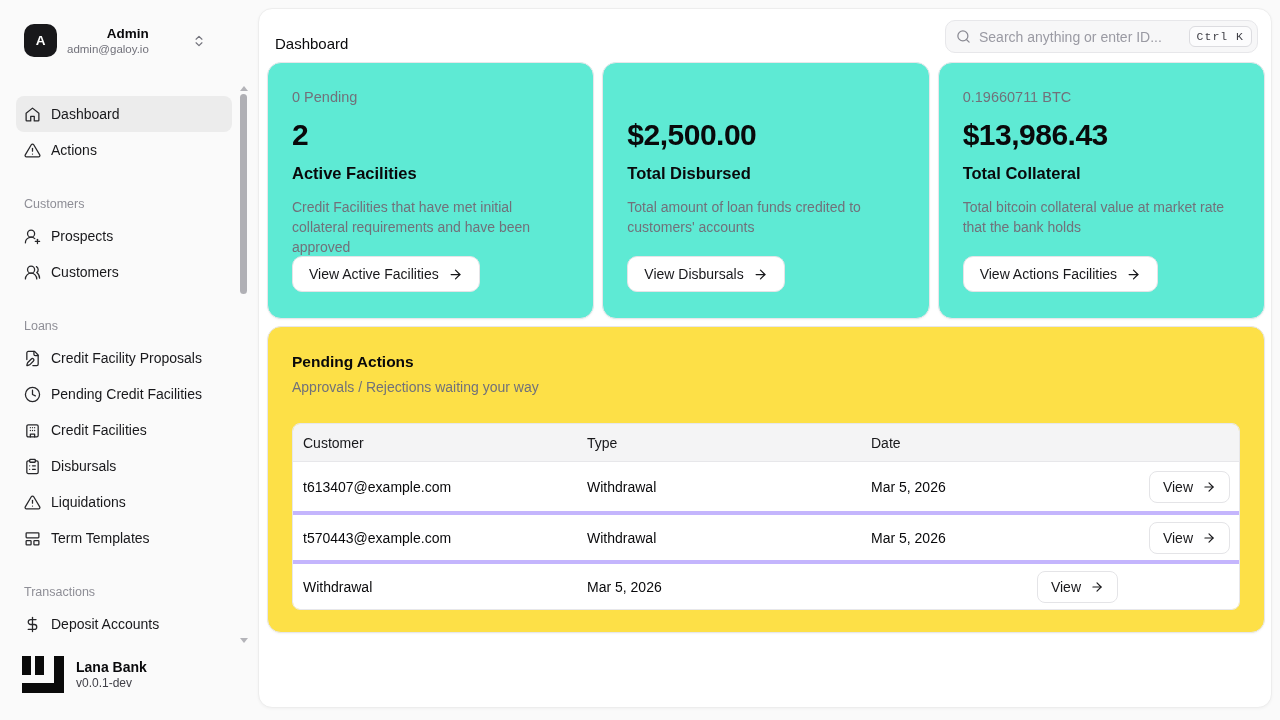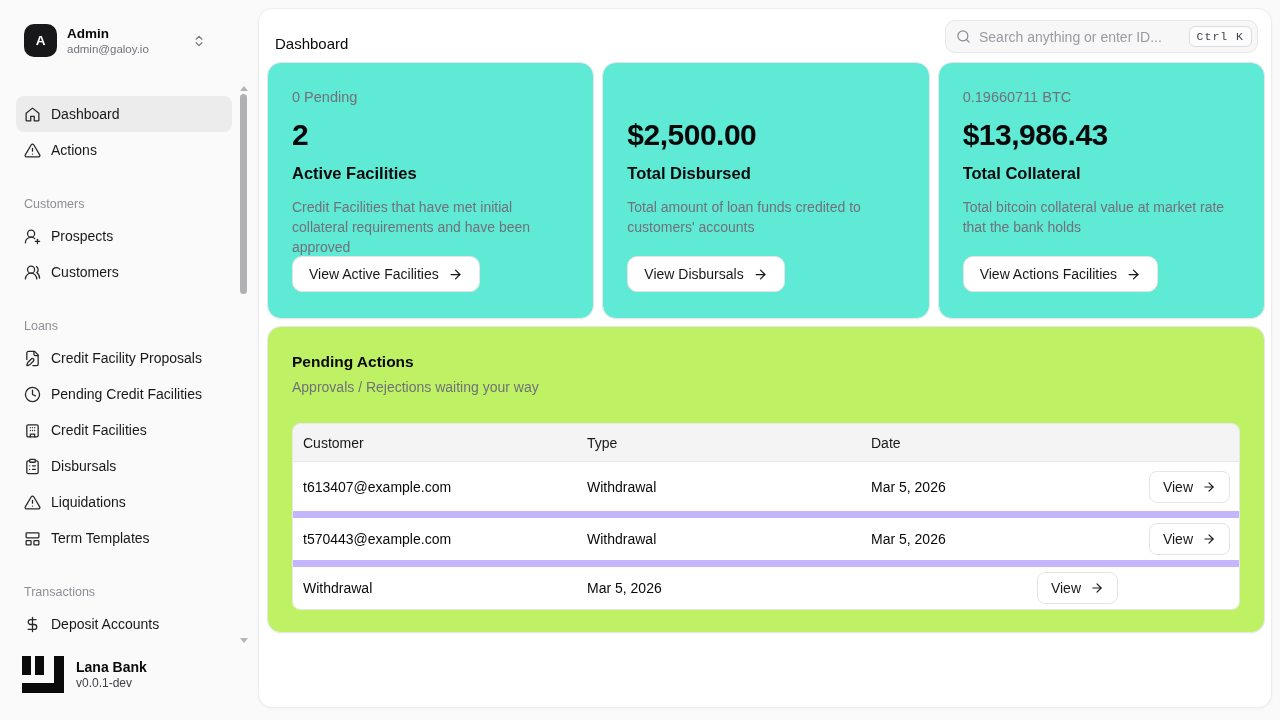--- a/index.html
+++ b/index.html
@@ -11,21 +11,21 @@
     position:relative;
     -webkit-font-smoothing:antialiased;
   }
   svg { display:block; }
 
   
   .sidebar { position:absolute; left:0; top:0; width:258px; height:720px; }
   .user-row { position:absolute; left:24px; top:24px; display:flex; align-items:center; gap:10px; width:210px; }
   .avatar { width:33px; height:33px; border-radius:10px; background:#18181b; color:#fff;
             display:flex; align-items:center; justify-content:center; font-size:13.5px; font-weight:700; }
-  .user-meta { display:flex; flex-direction:column; }
+  .user-meta { display:flex; flex-direction:column;align-items:flex-end; }
   .user-name { font-size:13.5px; font-weight:700; line-height:17px; color:#09090b; }
   .user-email { font-size:11.5px; color:#71717a; line-height:14px; }
   .user-caret { position:absolute; right:28px; top:50%; transform:translateY(-50%); color:#71717a; }
 
   .nav { position:absolute; left:16px; top:96px; width:216px; }
   .nav-item { display:flex; align-items:center; gap:10px; height:36px; padding:0 8px;
               border-radius:8px; font-size:14px; color:#18181b; cursor:pointer; }
   .nav-item.active { background:#ececec; }
   .nav-item .nicon { width:17px; height:17px; color:#27272a; flex:0 0 17px; }
   .nav-label { font-size:12.5px; color:#8e8e96; padding-left:8px; margin-top:28px; margin-bottom:6px; height:16px; line-height:16px; }
@@ -72,32 +72,32 @@
   .stat-title { font-size:16.5px; font-weight:700; margin-top:9px; line-height:23px; color:#09090b; }
   .stat-desc { font-size:14px; color:#71717a; line-height:20px; margin-top:12px; max-width:280px; }
   .cta-btn { position:absolute; left:24px; bottom:26px; height:36px; display:inline-flex; align-items:center; gap:9px;
              padding:0 16px; background:#fff; border:1px solid #e4e4e7; border-radius:10px;
              font-size:14px; font-weight:500; color:#18181b; cursor:pointer;
              font-family:"Liberation Sans", sans-serif; }
   .cta-btn .aicon { color:#18181b; }
 
   
   .pending-card { position:absolute; left:8px; top:317px; width:998px; height:307px;
-                  background:#bef264; border:1px solid #e7e7ea; border-radius:14px;
+                  background:#fde047; border:1px solid #e7e7ea; border-radius:14px;
                   box-shadow:0 1px 2px rgba(0,0,0,0.04); padding:24px; }
   .pending-title { font-size:15.5px; font-weight:700; line-height:21px; color:#09090b; }
   .pending-subtitle { font-size:14px; color:#71717a; line-height:20px; margin-top:5px; }
 
   .table { margin-top:26px; border:1px solid #e7e7ea; border-radius:8px; overflow:hidden; }
   .t-row { display:grid; grid-template-columns:284px 284px 1fr 112px; align-items:center; }
   .t-head { height:38px; background:#f4f4f5; border-bottom:1px solid #e7e7ea; }
   .t-head .t-cell { font-size:14px; font-weight:500; color:#18181b; }
   .t-cell { padding-left:10px; font-size:14px; color:#09090b; }
   .t-body-row { height:49px; background:#fff; }
-  .t-body-row + .t-body-row { border-top:7px solid #c4b5fd; }
+  .t-body-row + .t-body-row { border-top:4px solid #c4b5fd; }
   .t-action { justify-self:end; padding-right:9px; }
   .view-btn { height:32px; display:inline-flex; align-items:center; gap:9px; padding:0 13px;
               background:#fff; border:1px solid #e4e4e7; border-radius:8px;
               font-size:14px; font-weight:500; color:#18181b; cursor:pointer;
               font-family:"Liberation Sans", sans-serif;margin-left:40px; }
 </style>
 </head>
 <body>
 
 <aside class="sidebar">

